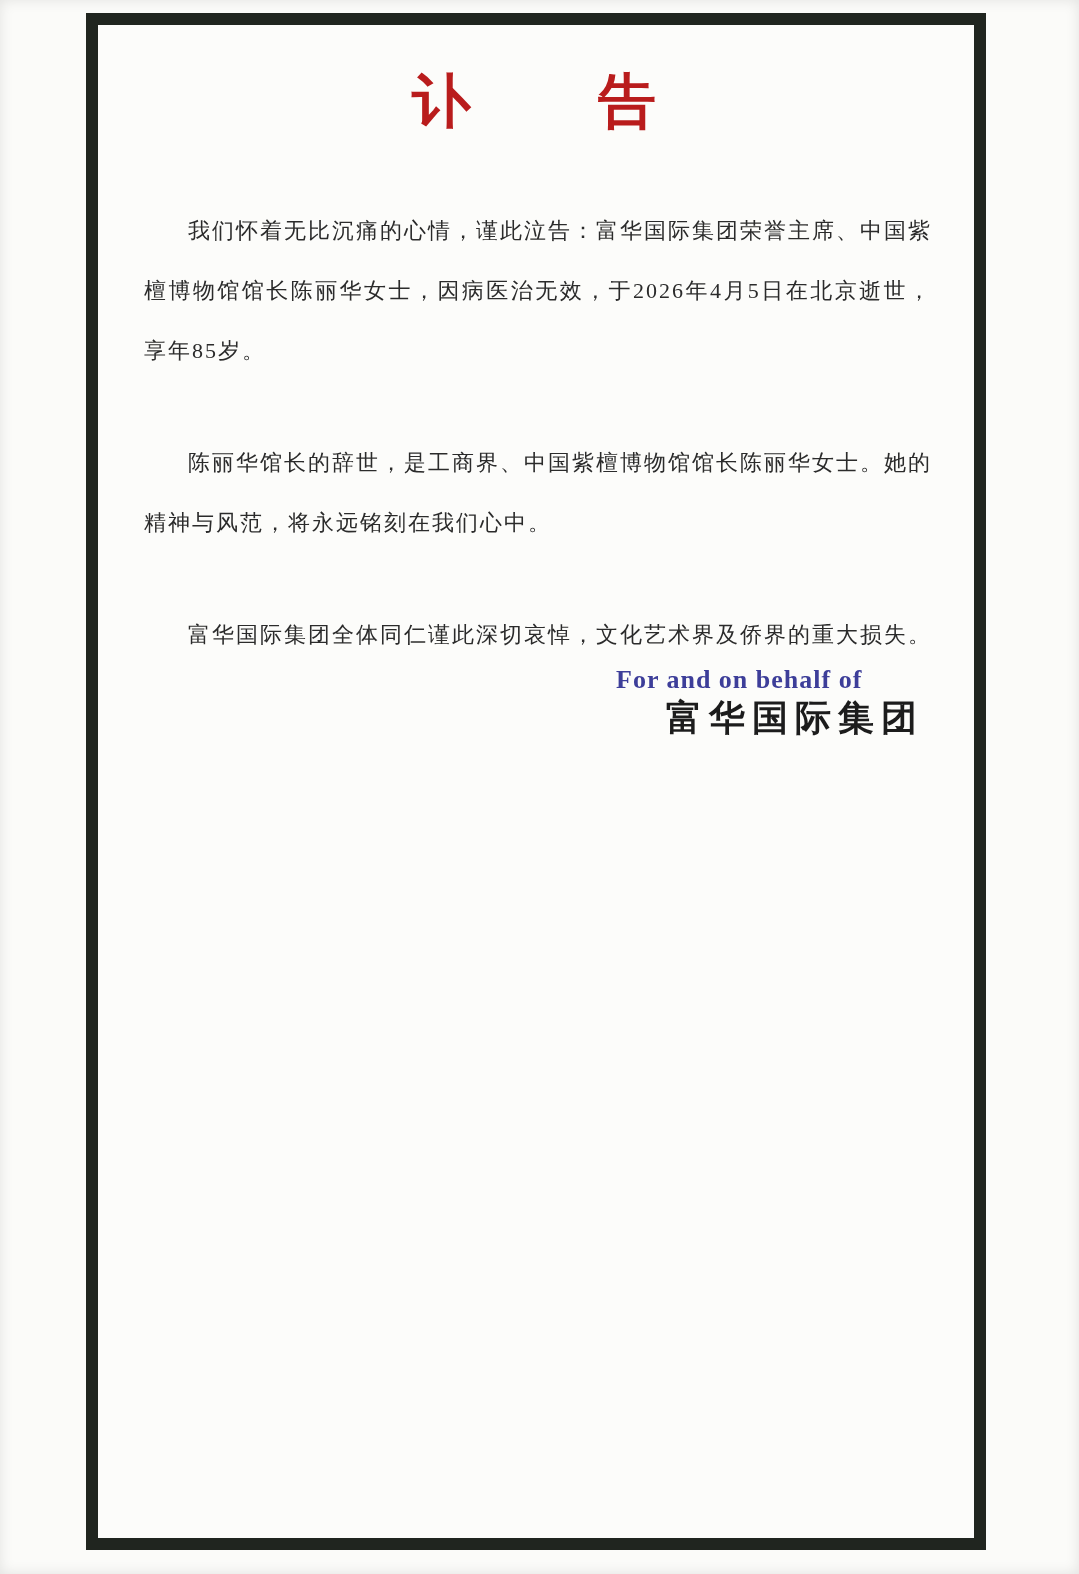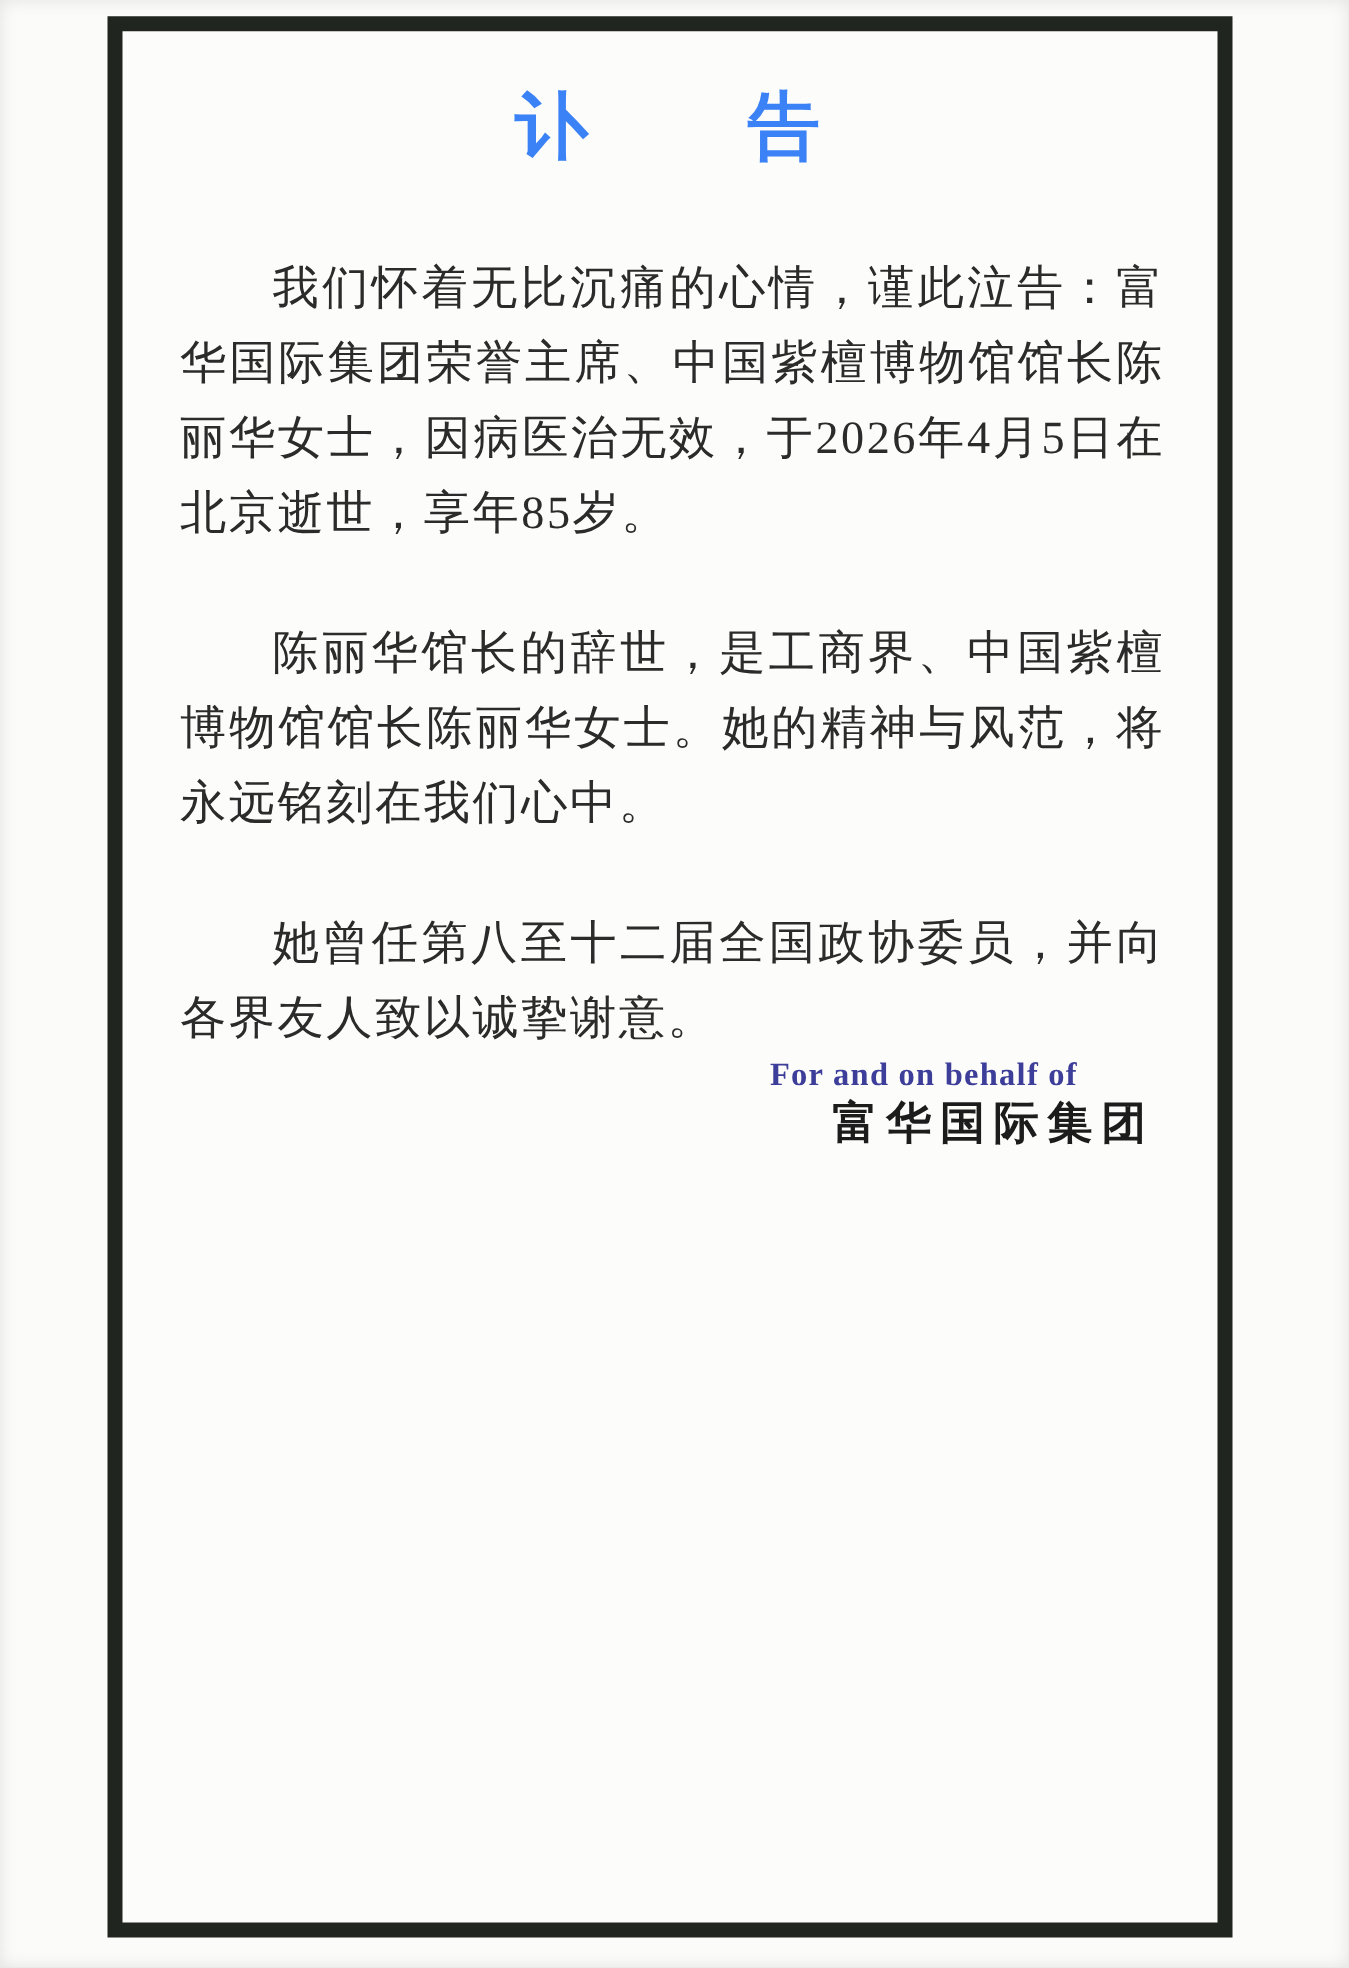--- a/index.html
+++ b/index.html
@@ -25,27 +25,27 @@
     height: 1537px;
     box-sizing: border-box;
     border: 12px solid #20251f;
     background: #fcfcfa;
   }
   .doc-title {
     margin: 38px 0 60px 0;
     text-align: center;
     font-size: 58px;
     font-weight: bold;
-    color: #3b82f6;
+    color: #b91c1c;
     letter-spacing: 4px;
     white-space: pre;
   }
   .para {
     margin: 0 42px 52px 46px;
-    font-size: 37px;
+    font-size: 22px;
     line-height: 60px;
     color: #2b2b2b;
     text-align: justify;
     text-indent: 2em;
     letter-spacing: 2px;
   }
   .para:last-of-type { margin-bottom: 2px; }
   .signature-block {
     width: 382px;
     margin: 0 8px 0 auto;
@@ -95,21 +95,21 @@
   <div class="frame">
 
     <h1 class="doc-title">讣　　告</h1>
 
     <p class="para">我们怀着无比沉痛的心情，谨此泣告：富华国际集团荣誉主席、中国紫檀博物馆馆长陈丽华女士，因病医治无效，于2026年4月5日在北京逝世，享年85岁。</p>
 
 
 
     <p class="para">陈丽华馆长的辞世，是工商界、中国紫檀博物馆馆长陈丽华女士。她的精神与风范，将永远铭刻在我们心中。</p>
 
-    <p class="para">她曾任第八至十二届全国政协委员，并向各界友人致以诚挚谢意。</p>
+    <p class="para">富华国际集团全体同仁谨此深切哀悼，文化艺术界及侨界的重大损失。</p>
 
     <div class="signature-block">
       <div class="stamp-line1">For and on behalf of</div>
       <div class="company-name">富华国际集团</div>
 
     </div>
 
   </div>
 </div>
 

